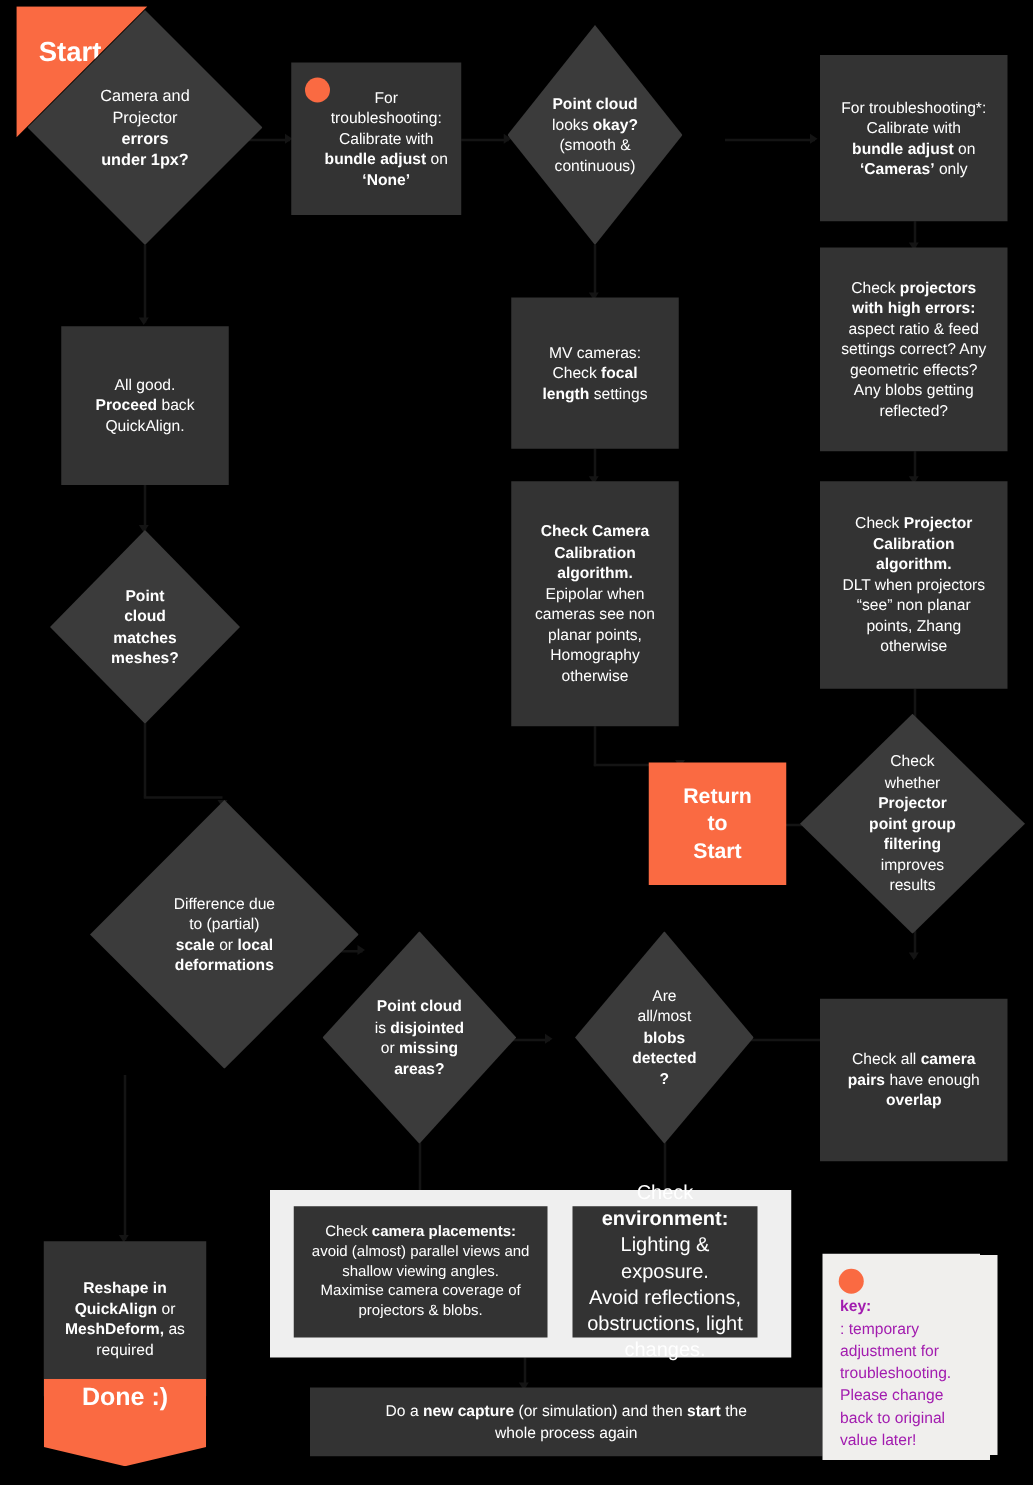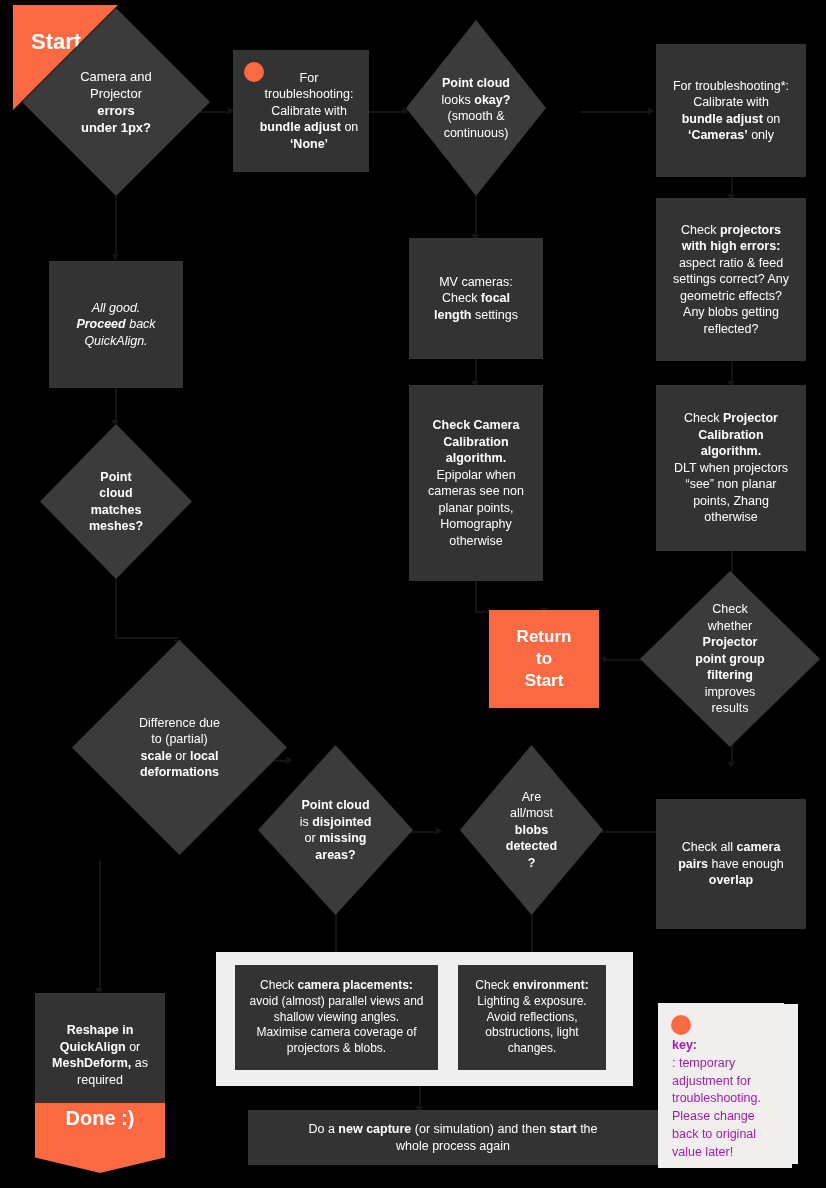--- a/index.html
+++ b/index.html
@@ -37,21 +37,21 @@
   }
 
   
   .diamond{
     background:#3b3b3b;
     clip-path:polygon(50% 0%,100% 50%,50% 100%,0% 50%);
   }
   .diamond .txt{ padding:0 14px; }
 
   
-  .orange{ background:#fa6a42; }
+  .orange{ background:#fa6a42;margin-left:30px; }
   .orange-strong{ color:#ffffff; font-weight:700; }
 
   
   .start-flag{
     position:absolute;
     background:#fa6a42;
     clip-path:polygon(0% 0%, 100% 0%, 0% 100%);
     color:#ffffff;
     font-weight:700;
     font-size:22px;
@@ -244,21 +244,21 @@
 
   <div class="node rect" style="left:656px;top:44px;width:150px;height:133px;">
     <span class="txt sm">
       <span>For troubleshooting*:</span><br>
       <span>Calibrate with</span><br>
       <b>bundle adjust</b><span> on</span><br>
       <b>‘Cameras’</b><span> only</span>
     </span>
   </div>
 
-  <div class="node rect" style="left:49px;top:261px;width:134px;height:127px;font-style:italic;">
+  <div class="node rect" style="left:49px;top:261px;width:134px;height:127px;">
     <span class="txt sm">
       <span>All good.</span><br>
       <b>Proceed</b><span> back</span><br>
       <span>QuickAlign.</span>
     </span>
   </div>
 
   <div class="node rect" style="left:409px;top:238px;width:134px;height:121px;">
     <span class="txt sm">
       <span>MV cameras:</span><br>
@@ -375,21 +375,21 @@
     <span class="txt sm" style="font-size:12px;">
       <span>Check </span><b>camera placements:</b><br>
       <span>avoid (almost) parallel views and</span><br>
       <span>shallow viewing angles.</span><br>
       <span>Maximise camera coverage of</span><br>
       <span>projectors &amp; blobs.</span>
     </span>
   </div>
 
   <div class="node rect" style="left:458px;top:965px;width:148px;height:105px;">
-    <span class="txt sm" style="font-size:12px;">
+    <span class="txt sm" style="font-size:16px;">
       <span>Check </span><b>environment:</b><br>
       <span>Lighting &amp; exposure.</span><br>
       <span>Avoid reflections,</span><br>
       <span>obstructions, light</span><br>
       <span>changes.</span>
     </span>
   </div>
 
   <div class="node rect" style="left:35px;top:993px;width:130px;height:124px;">
     <span class="txt sm">

